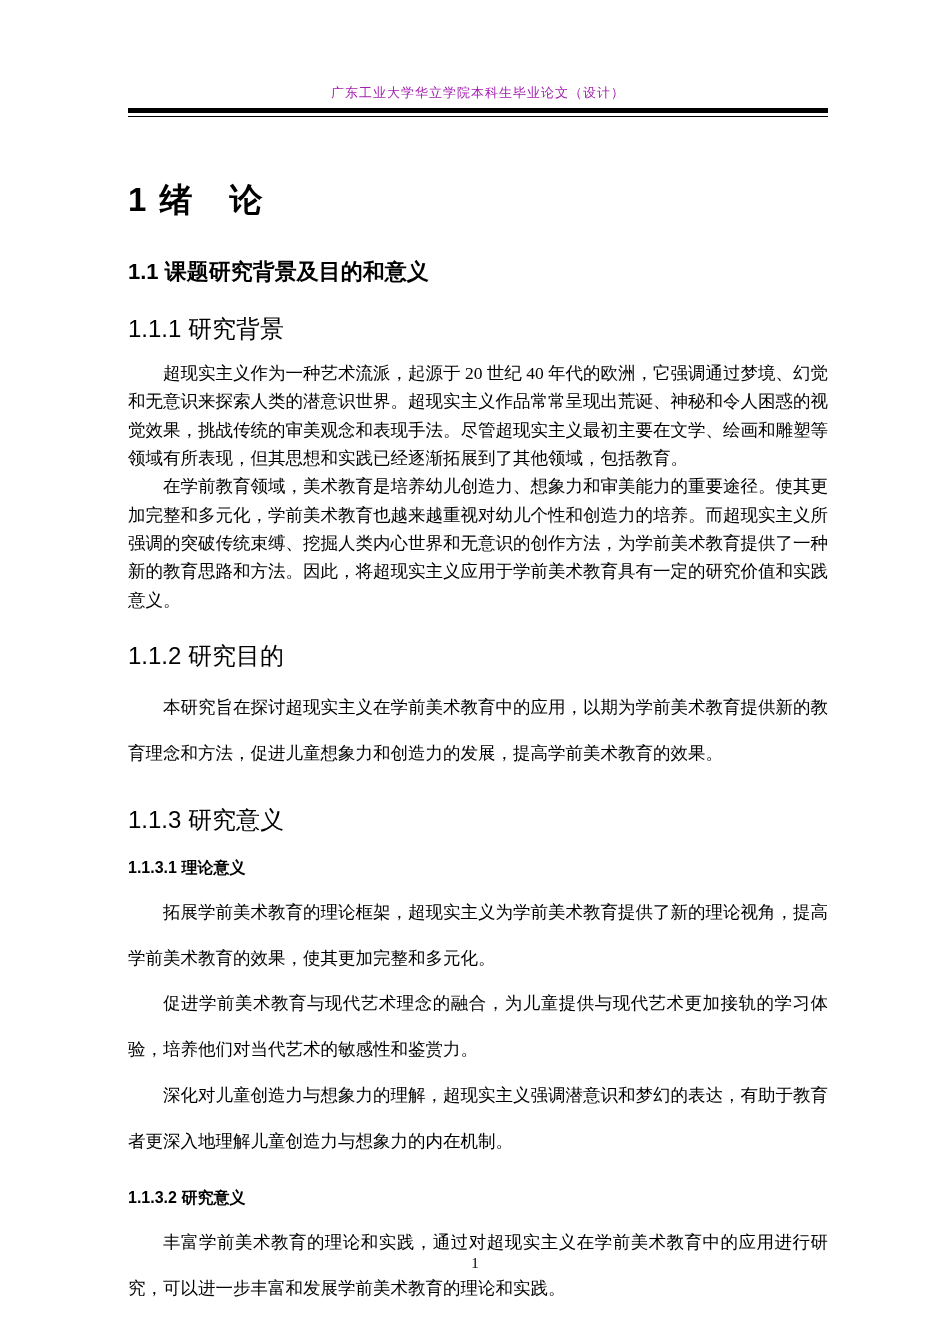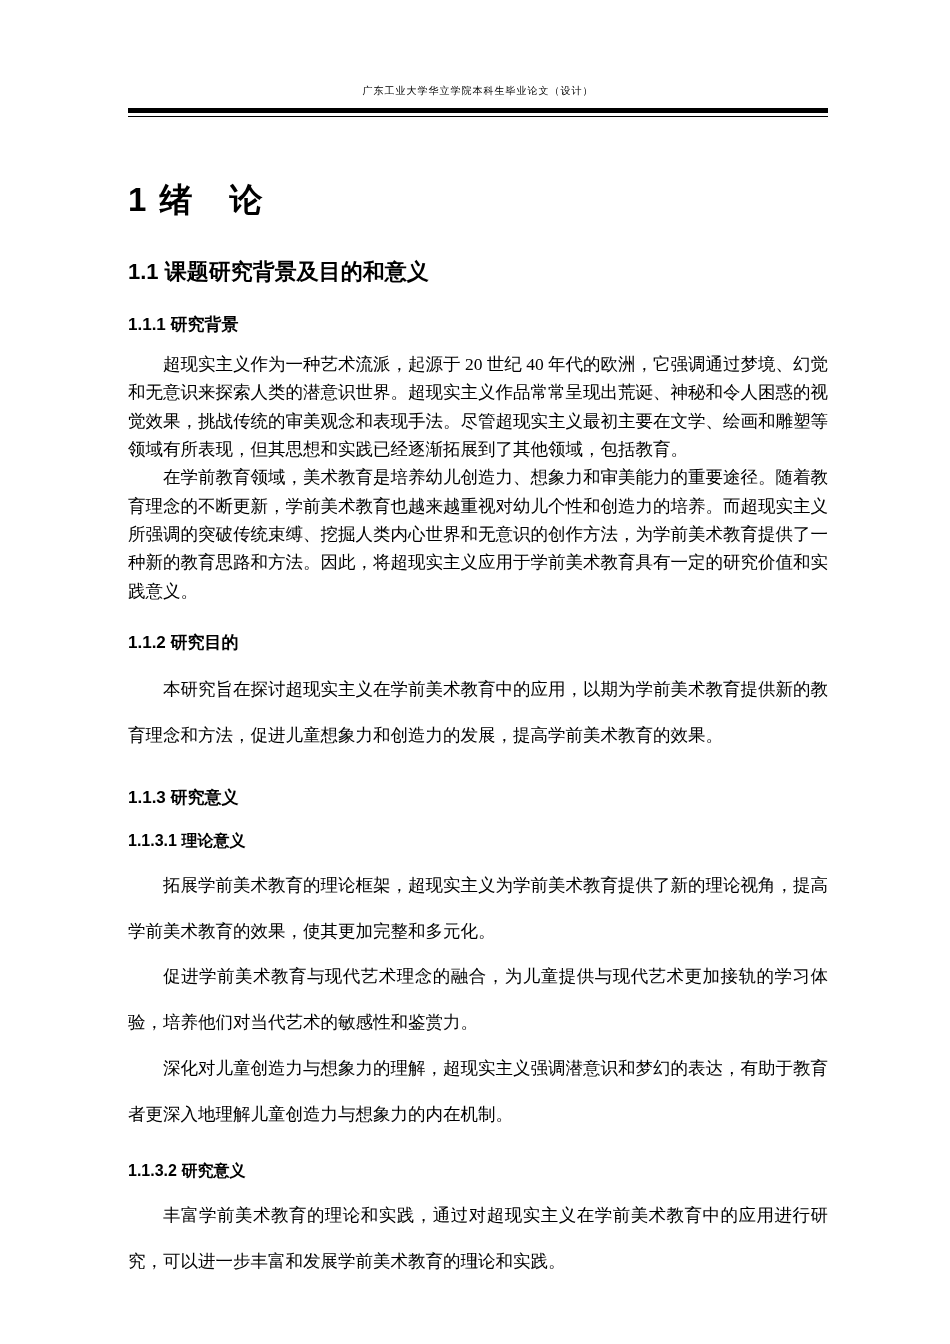--- a/index.html
+++ b/index.html
@@ -16,23 +16,23 @@
     box-sizing: border-box;
     font-family: "Liberation Serif", "DejaVu Serif", serif;
     color: #000000;
   }
   .doc-header {
     position: absolute;
     top: 84px;
     left: 128px;
     right: 122px;
     text-align: center;
-    font-size: 10px;
+    font-size: 13px;
     letter-spacing: 1px;
-    color: #000000;
+    color: #a21caf;
   }
   .doc-header-rule {
     position: absolute;
     top: 108px;
     left: 128px;
     right: 122px;
     height: 0;
     border-top: 5px solid #000000;
   }
   .doc-header-rule-thin {
@@ -57,22 +57,22 @@
     letter-spacing: 2px;
   }
   .h2 {
     font-family: "Liberation Sans", "DejaVu Sans", sans-serif;
     font-weight: 700;
     font-size: 22px;
     margin: 34px 0 22px 0;
   }
   .h3 {
     font-family: "Liberation Sans", "DejaVu Sans", sans-serif;
-    font-weight: 700;
-    font-size: 17px;
+    font-weight: 400;
+    font-size: 24px;
     margin: 26px 0 14px 0;
   }
   .h4 {
     font-family: "Liberation Sans", "DejaVu Sans", sans-serif;
     font-weight: 700;
     font-size: 16px;
     margin: 22px 0 12px 0;
   }
   .para {
     font-size: 17.5px;
@@ -105,21 +105,21 @@
 
   <div class="doc-header">广东工业大学华立学院本科生毕业论文（设计）</div>
   <div class="doc-header-rule"></div>
   <div class="doc-header-rule-thin"></div>
 
   <div class="doc-body">
     <div class="h1">1 绪　论</div>
     <div class="h2">1.1 课题研究背景及目的和意义</div>
     <div class="h3">1.1.1 研究背景</div>
     <p class="para">超现实主义作为一种艺术流派，起源于 20 世纪 40 年代的欧洲，它强调通过梦境、幻觉和无意识来探索人类的潜意识世界。超现实主义作品常常呈现出荒诞、神秘和令人困惑的视觉效果，挑战传统的审美观念和表现手法。尽管超现实主义最初主要在文学、绘画和雕塑等领域有所表现，但其思想和实践已经逐渐拓展到了其他领域，包括教育。</p>
-    <p class="para">在学前教育领域，美术教育是培养幼儿创造力、想象力和审美能力的重要途径。随着教育理念的不断更新，学前美术教育也越来越重视对幼儿个性和创造力的培养。而超现实主义所强调的突破传统束缚、挖掘人类内心世界和无意识的创作方法，为学前美术教育提供了一种新的教育思路和方法。因此，将超现实主义应用于学前美术教育具有一定的研究价值和实践意义。</p>
+    <p class="para">在学前教育领域，美术教育是培养幼儿创造力、想象力和审美能力的重要途径。使其更加完整和多元化，学前美术教育也越来越重视对幼儿个性和创造力的培养。而超现实主义所强调的突破传统束缚、挖掘人类内心世界和无意识的创作方法，为学前美术教育提供了一种新的教育思路和方法。因此，将超现实主义应用于学前美术教育具有一定的研究价值和实践意义。</p>
     <div class="h3">1.1.2 研究目的</div>
     <p class="para-wide">本研究旨在探讨超现实主义在学前美术教育中的应用，以期为学前美术教育提供新的教育理念和方法，促进儿童想象力和创造力的发展，提高学前美术教育的效果。</p>
     <div class="h3">1.1.3 研究意义</div>
     <div class="h4">1.1.3.1  理论意义</div>
     <p class="para-wide">拓展学前美术教育的理论框架，超现实主义为学前美术教育提供了新的理论视角，提高学前美术教育的效果，使其更加完整和多元化。</p>
     <p class="para-wide">促进学前美术教育与现代艺术理念的融合，为儿童提供与现代艺术更加接轨的学习体验，培养他们对当代艺术的敏感性和鉴赏力。</p>
     <p class="para-wide">深化对儿童创造力与想象力的理解，超现实主义强调潜意识和梦幻的表达，有助于教育者更深入地理解儿童创造力与想象力的内在机制。</p>
     <div class="h4">1.1.3.2  研究意义</div>
     <p class="para-wide">丰富学前美术教育的理论和实践，通过对超现实主义在学前美术教育中的应用进行研究，可以进一步丰富和发展学前美术教育的理论和实践。</p>
   </div>

